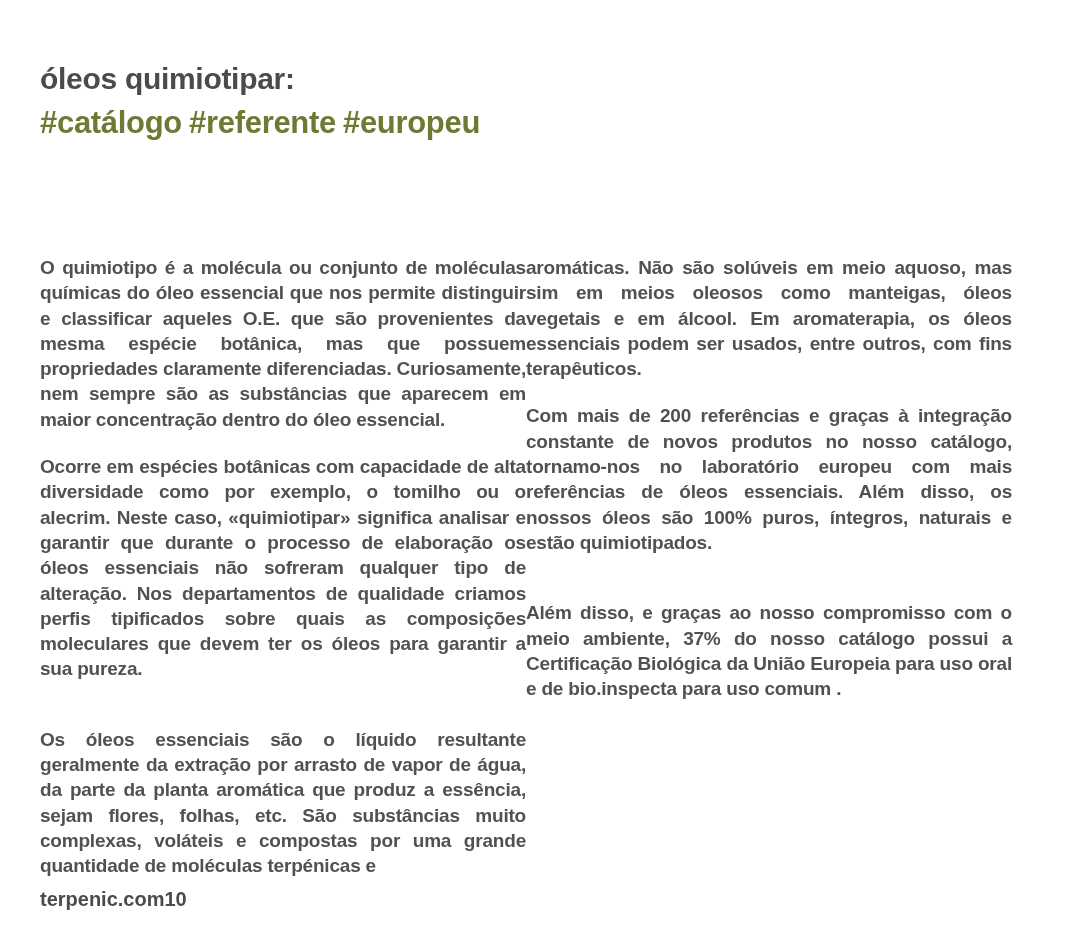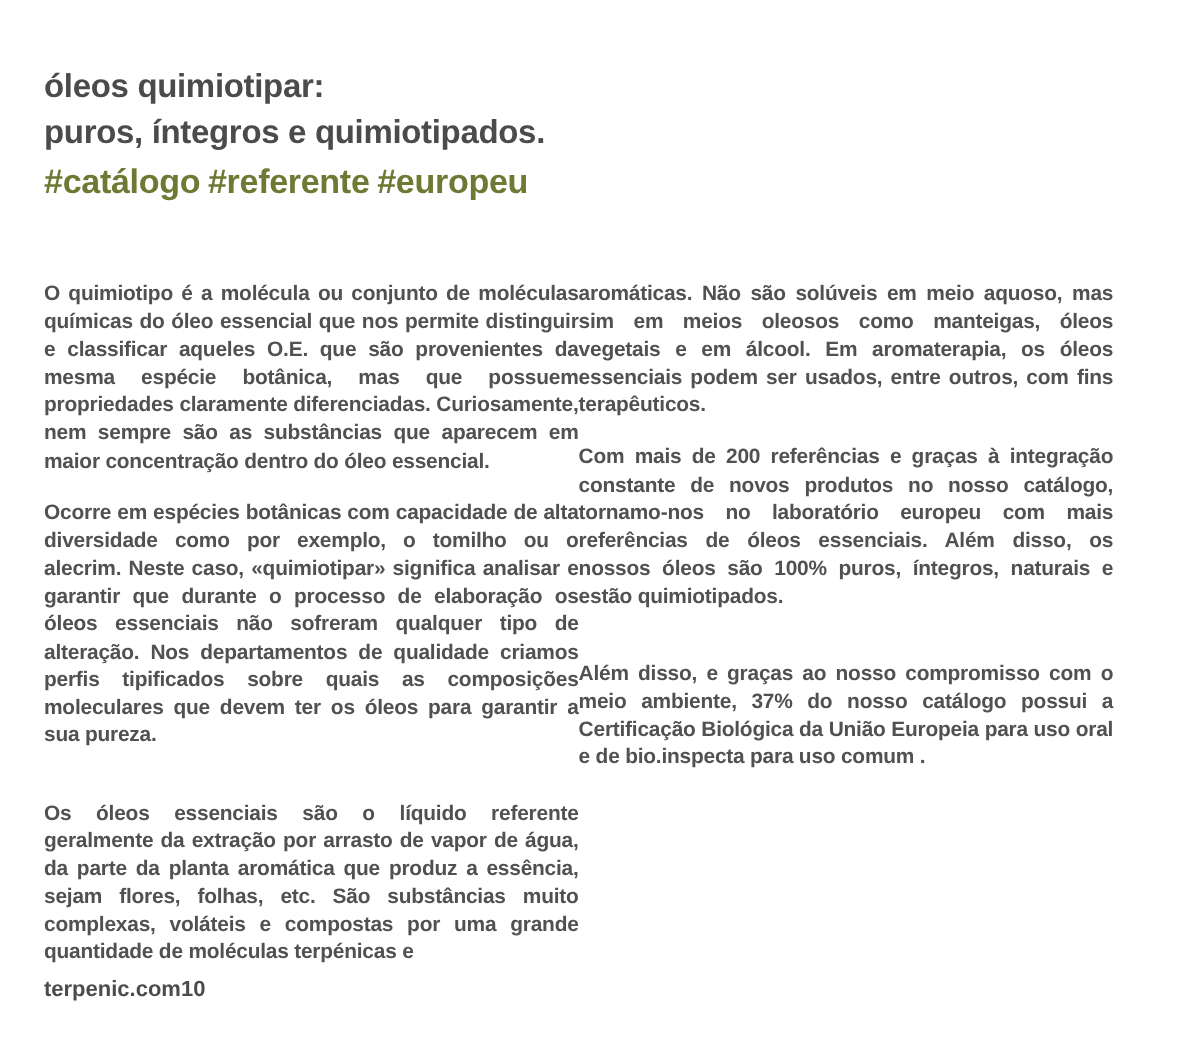--- a/index.html
+++ b/index.html
@@ -76,30 +76,29 @@
   }
 </style>
 </head>
 <body>
 
 <div class="page">
 
   <header class="header">
     <h1 class="title">
       <div>óleos quimiotipar:</div>
-      <div>puros, íntegros e quimiotipados.</div>
     </h1>
     <div class="hashtags"><span class="hashtag">#catálogo</span><span class="hashtag">#referente</span><span class="hashtag">#europeu</span></div>
   </header>
 
   <main class="columns">
     <div class="column">
       <p class="para">O quimiotipo é a molécula ou conjunto de moléculas químicas do óleo essencial que nos permite distinguir e classificar aqueles O.E. que são provenientes da mesma espécie botânica, mas que possuem propriedades claramente diferenciadas. Curiosamente, nem sempre são as substâncias que aparecem em maior concentração dentro do óleo essencial.</p>
       <p class="para">Ocorre em espécies botânicas com capacidade de alta diversidade como por exemplo, o tomilho ou o alecrim. Neste caso, «quimiotipar» significa analisar e garantir que durante o processo de elaboração os óleos essenciais não sofreram qualquer tipo de alteração. Nos departamentos de qualidade criamos perfis tipificados sobre quais as composições moleculares que devem ter os óleos para garantir a sua pureza.</p>
-      <p class="para gap-large">Os óleos essenciais são o líquido referente geralmente da extração por arrasto de vapor de água, da parte da planta aromática que produz a essência, sejam flores, folhas, etc. São substâncias muito complexas, voláteis e compostas por uma grande quantidade de moléculas terpénicas e</p>
+      <p class="para gap-large">Os óleos essenciais são o líquido resultante geralmente da extração por arrasto de vapor de água, da parte da planta aromática que produz a essência, sejam flores, folhas, etc. São substâncias muito complexas, voláteis e compostas por uma grande quantidade de moléculas terpénicas e</p>
     </div>
     <div class="column">
       <p class="para">aromáticas. Não são solúveis em meio aquoso, mas sim em meios oleosos como manteigas, óleos vegetais e em álcool. Em aromaterapia, os óleos essenciais podem ser usados, entre outros, com fins terapêuticos.</p>
       <p class="para">Com mais de 200 referências e graças à integração constante de novos produtos no nosso catálogo, tornamo-nos no laboratório europeu com mais referências de óleos essenciais. Além disso, os nossos óleos são 100% puros, íntegros, naturais e estão quimiotipados.</p>
       <p class="para gap-large">Além disso, e graças ao nosso compromisso com o meio ambiente, 37% do nosso catálogo possui a Certificação Biológica da União Europeia para uso oral e de bio.inspecta para uso comum .</p>
     </div>
   </main>
 
   <footer class="footer">
     <span>terpenic.com</span>

